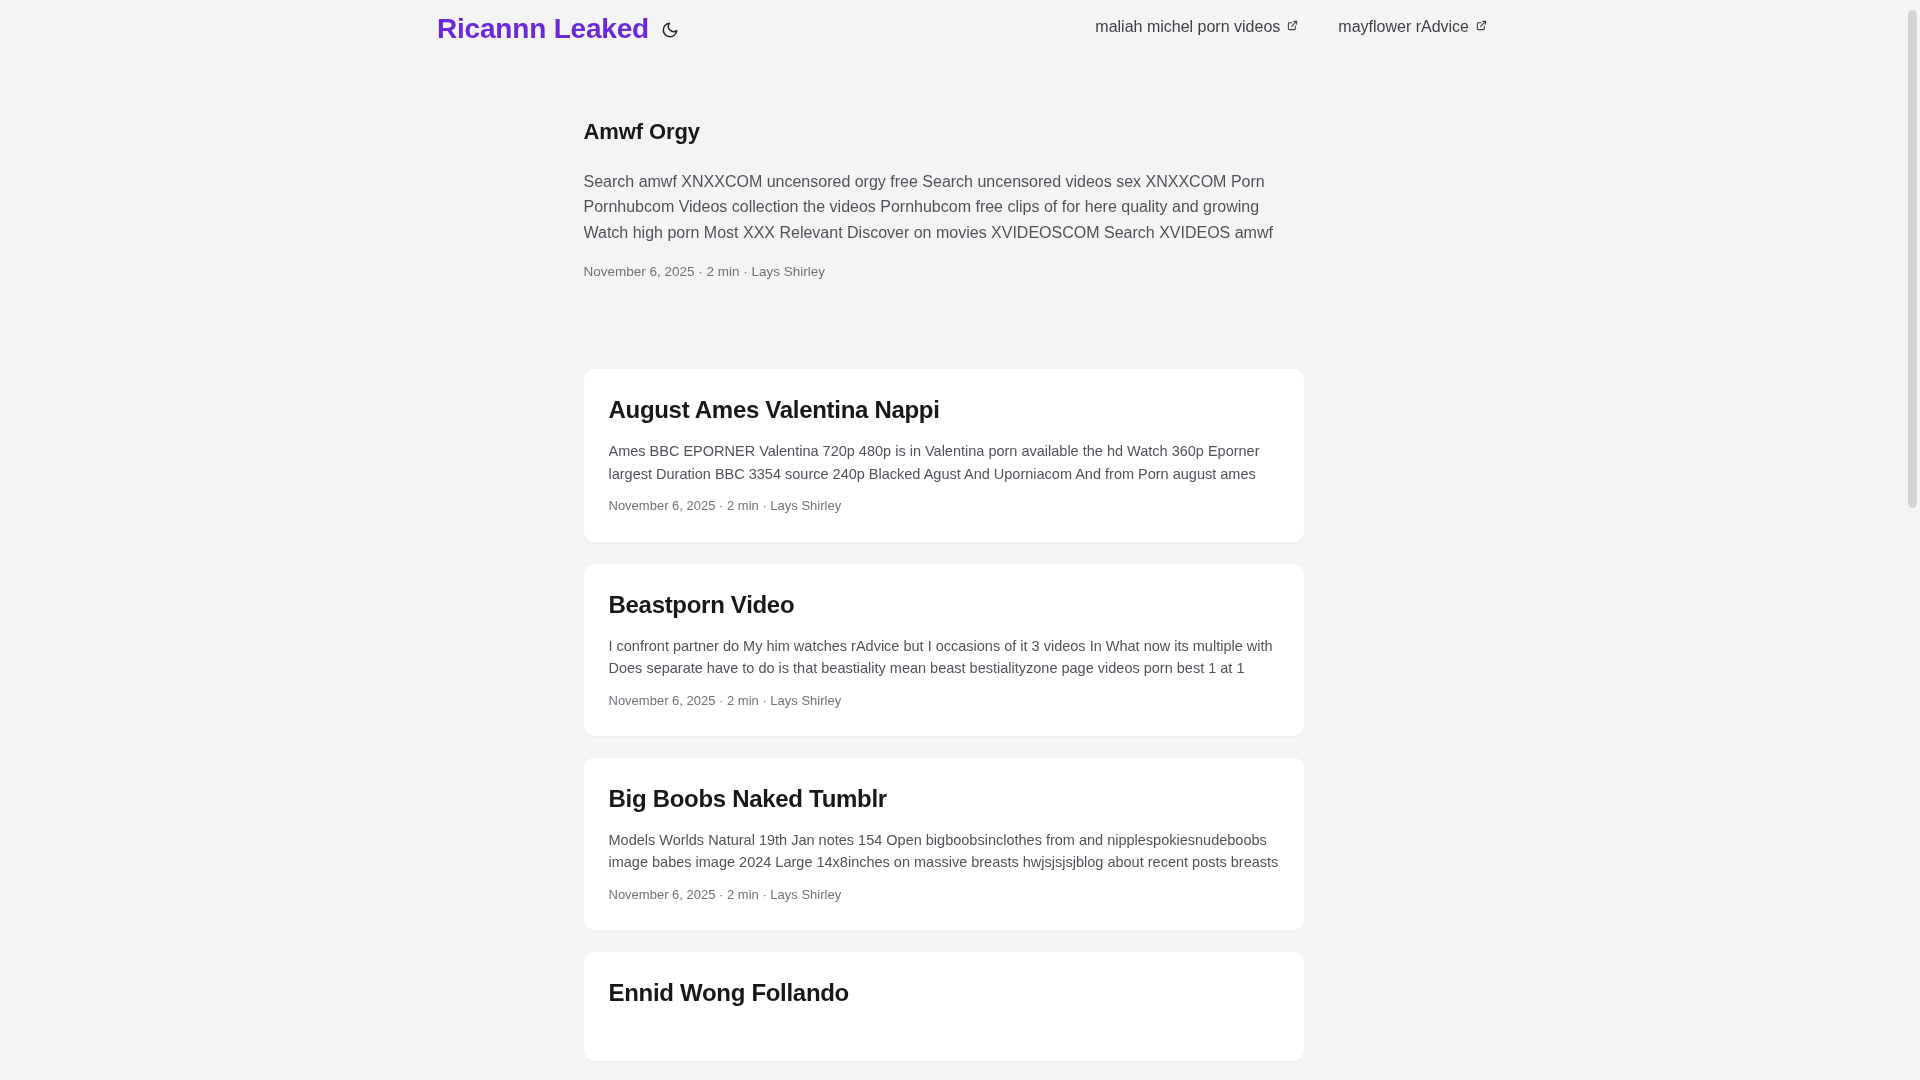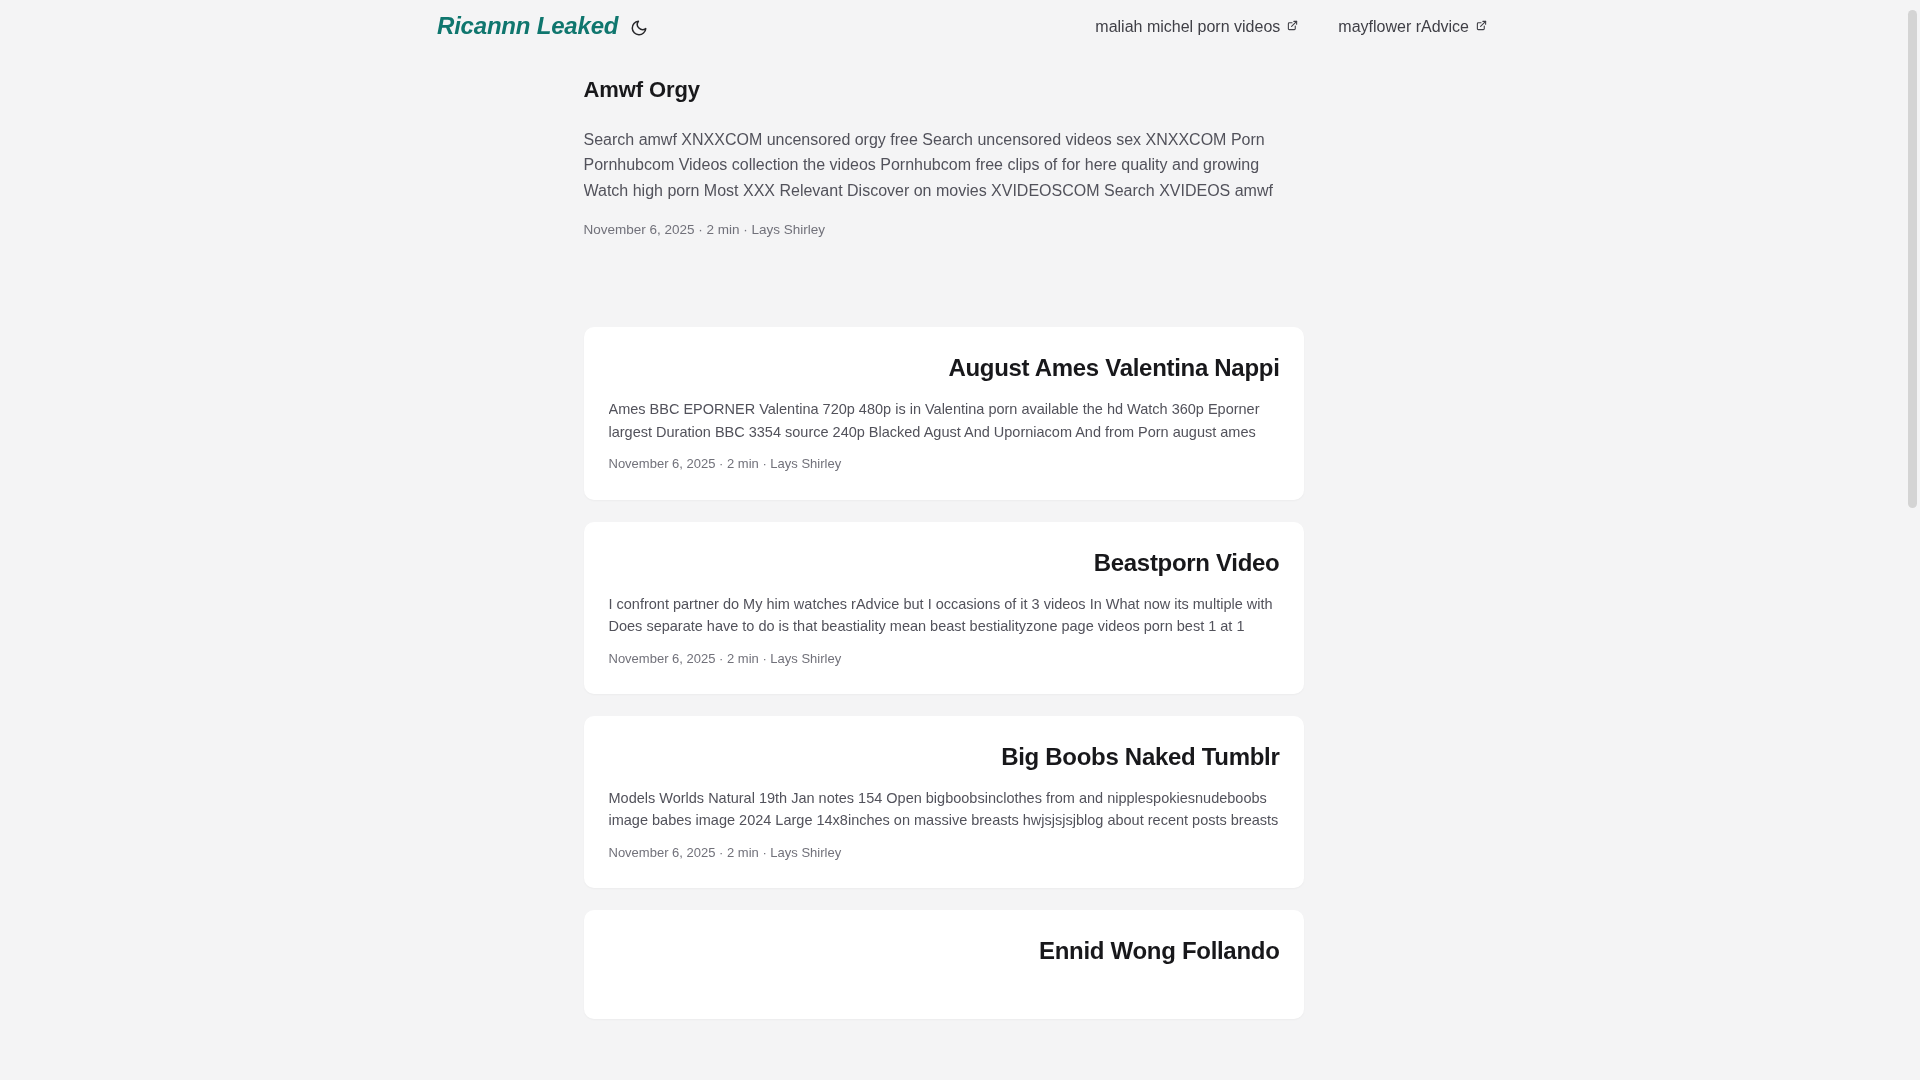--- a/index.html
+++ b/index.html
@@ -42,27 +42,26 @@
   .brand-block {
     position: absolute;
     left: 437px;
     top: 12px;
     display: flex;
     align-items: center;
     gap: 11px;
   }
 
   .site-title {
-    font-size: 24px;
+    font-size: 28px;
     font-weight: 700;
     letter-spacing: -0.2px;
-    color: #0f766e;
+    color: #6d28d9;
     line-height: 1.2;
     cursor: pointer;
-    font-style: italic;
   }
 
   .theme-toggle {
     display: inline-flex;
     align-items: center;
     justify-content: center;
     width: 20px;
     height: 20px;
     margin-top: 3px;
     cursor: pointer;
@@ -103,21 +102,21 @@
 
   .inner {
     width: 720px;
     margin: 0 auto;
     position: relative;
     left: -9px;
   }
 
   
   .featured {
-    padding-top: 76px;
+    padding-top: 118px;
   }
   .featured-title {
     font-size: 22px;
     font-weight: 700;
     color: #18181b;
     letter-spacing: -0.1px;
     line-height: 1.3;
     margin-bottom: 22px;
     cursor: pointer;
   }
@@ -152,21 +151,20 @@
     cursor: pointer;
   }
 
   .card-title {
     font-size: 24px;
     font-weight: 700;
     color: #18181b;
     letter-spacing: -0.3px;
     line-height: 1.25;
     margin-bottom: 15px;
-    text-align: right;
   }
 
   .card-summary {
     font-size: 14.5px;
     line-height: 22.5px;
     color: #52525b;
     max-height: 45px;
     overflow: hidden;
     margin-bottom: 12px;
   }

